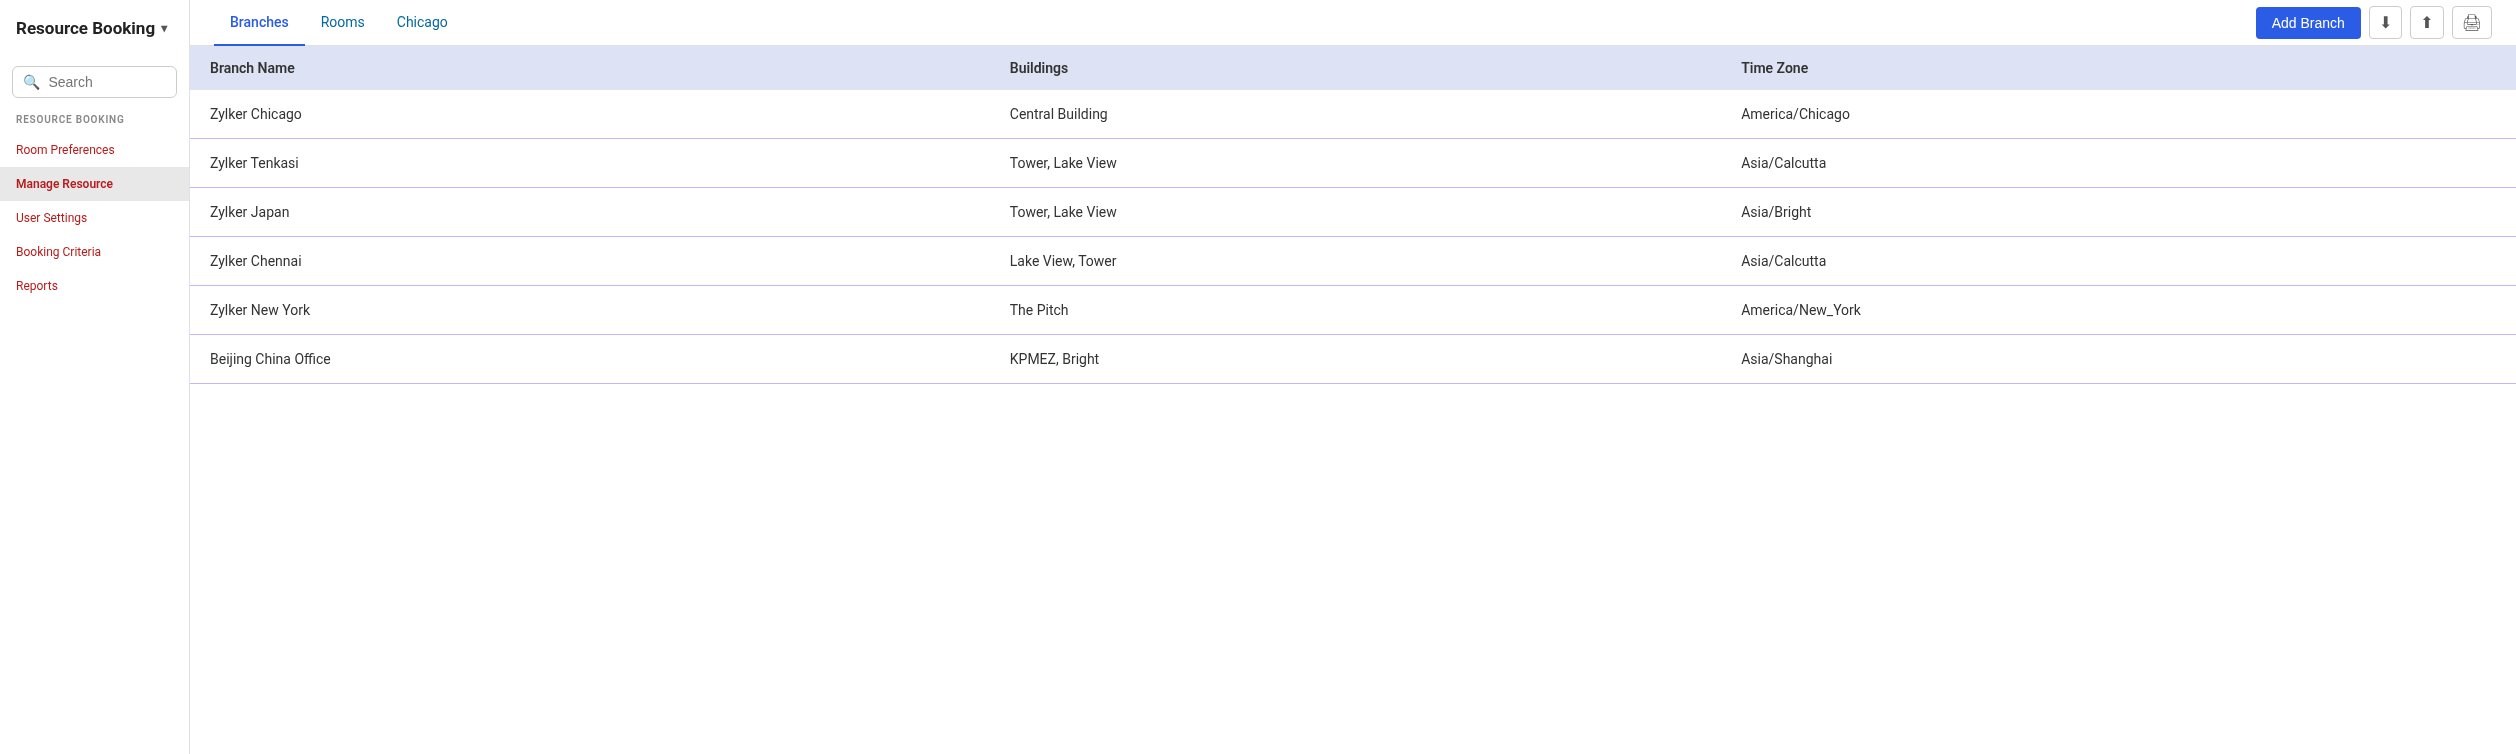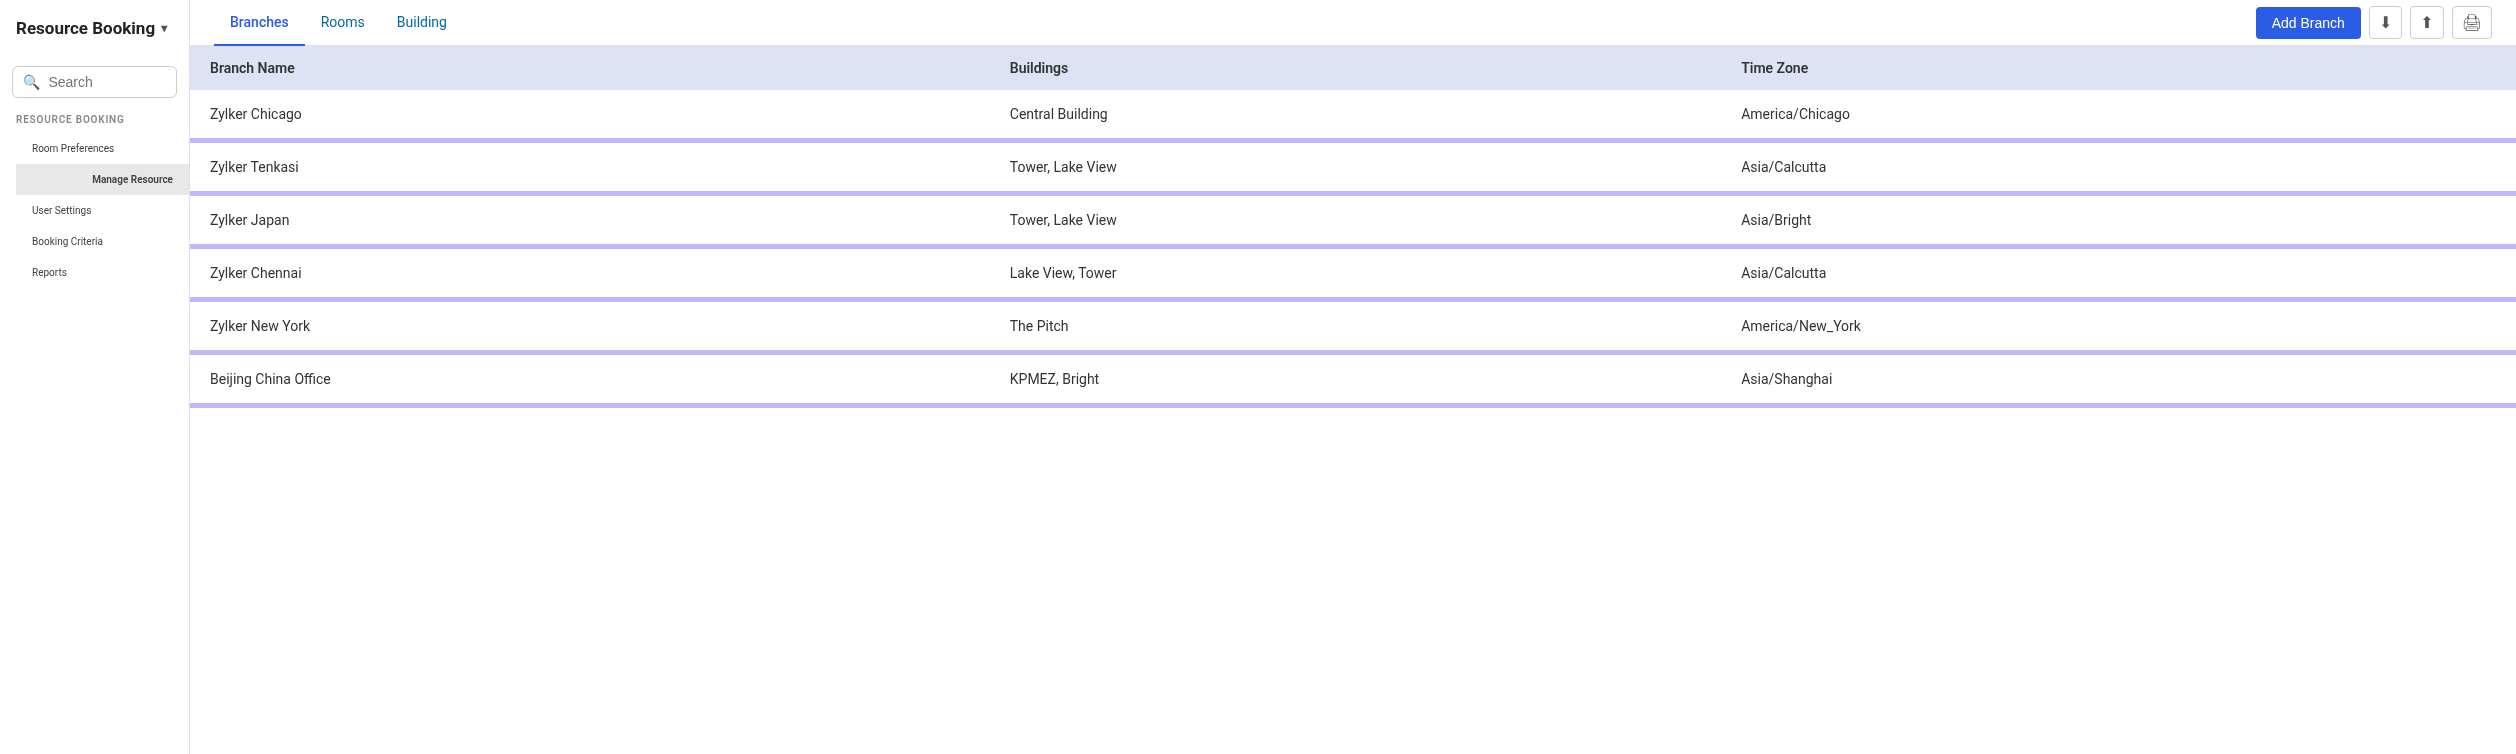--- a/index.html
+++ b/index.html
@@ -51,29 +51,27 @@
       font-size: 10px;
       font-weight: 600;
       color: #888;
       letter-spacing: 0.08em;
       padding: 0 16px 8px 16px;
       text-transform: uppercase;
     }
     .sidebar-nav-item {
       padding: 10px 16px;
       cursor: pointer;
-      color: #404040;
-      font-size: 10px;
+      color: #b91c1c;
+      font-size: 12px;
       border-radius: 0;
-      margin-left: 16px;
     }
     .sidebar-nav-item.active {
       background: #e8e8e8;
       font-weight: 600;
-      text-align: right;
     }
 
     
     #main {
       flex: 1;
       display: flex;
       flex-direction: column;
       overflow: hidden;
     }
 
@@ -148,21 +146,21 @@
       background: #dde3f5;
     }
     thead th {
       text-align: left;
       padding: 14px 20px;
       font-size: 14px;
       font-weight: 600;
       color: #333;
     }
     tbody tr {
-      border-bottom: 5px solid #c4b5fd;
+      border-bottom: 1px solid #c4b5fd;
     }
     tbody td {
       padding: 16px 20px;
       font-size: 14px;
       color: #333;
     }
   </style>
 </head>
 <body>
 
@@ -198,21 +196,21 @@
 
   <div class="top-bar">
     <div class="tabs">
       <div class="tab active">
         <span>Branches</span>
       </div>
       <div class="tab">
         <span>Rooms</span>
       </div>
       <div class="tab">
-        <span>Building</span>
+        <span>Chicago</span>
       </div>
     </div>
     <div class="toolbar">
       <button class="btn-add-branch">Add Branch</button>
       <button class="icon-btn">
         <span>⬇</span>
       </button>
       <button class="icon-btn">
         <span>⬆</span>
       </button>

